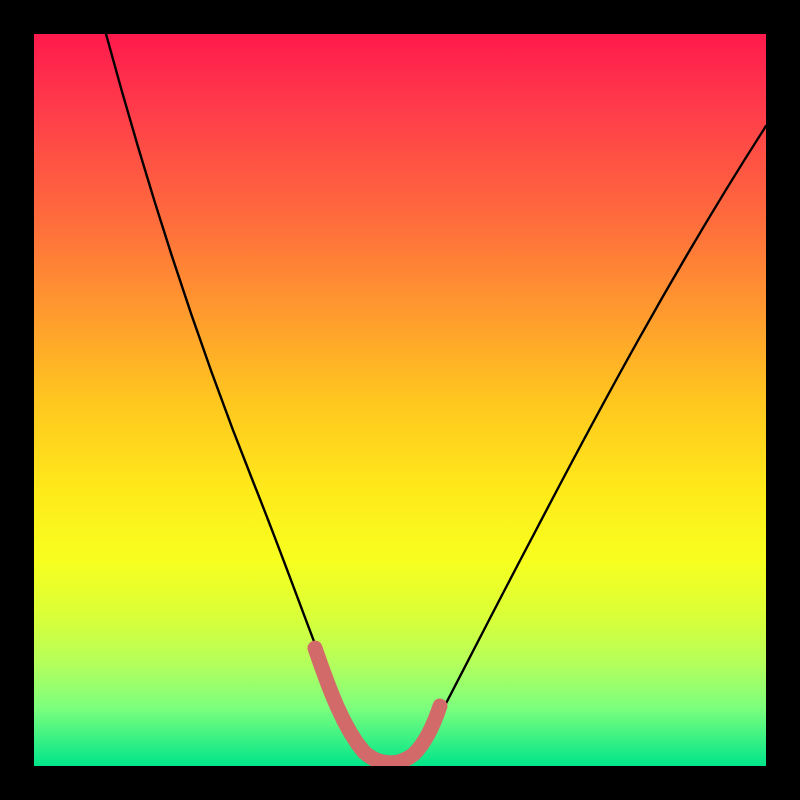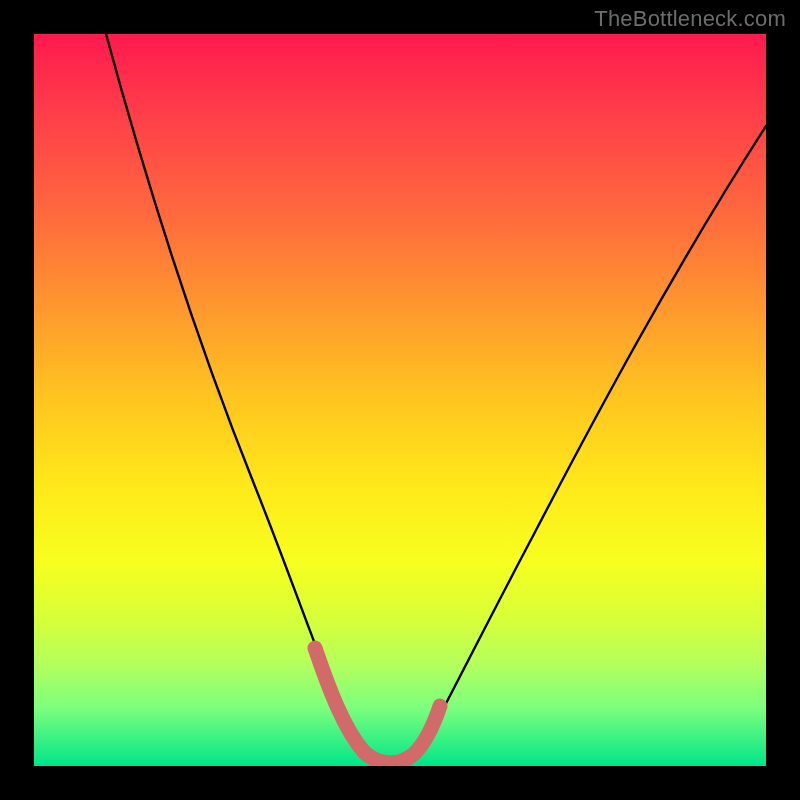--- a/index.html
+++ b/index.html
@@ -53,21 +53,20 @@
     left: 0;
     top: 0;
     width: 732px;
     height: 732px;
   }
 </style>
 </head>
 <body>
 
 <div class="frame">
-  <div class="watermark">TheBottleneck.com</div>
 
   <div class="plot">
     <svg class="curves" viewBox="0 0 732 732" preserveAspectRatio="none">
       <path d="M 72 0
                C 110 140, 160 300, 220 450
                C 260 550, 290 640, 318 702
                C 330 725, 345 732, 358 731
                C 372 730, 385 718, 398 696
                C 420 655, 455 585, 500 500
                C 560 385, 640 235, 732 92" fill="none" stroke="#000" stroke-width="2.4" stroke-linecap="round"></path>

